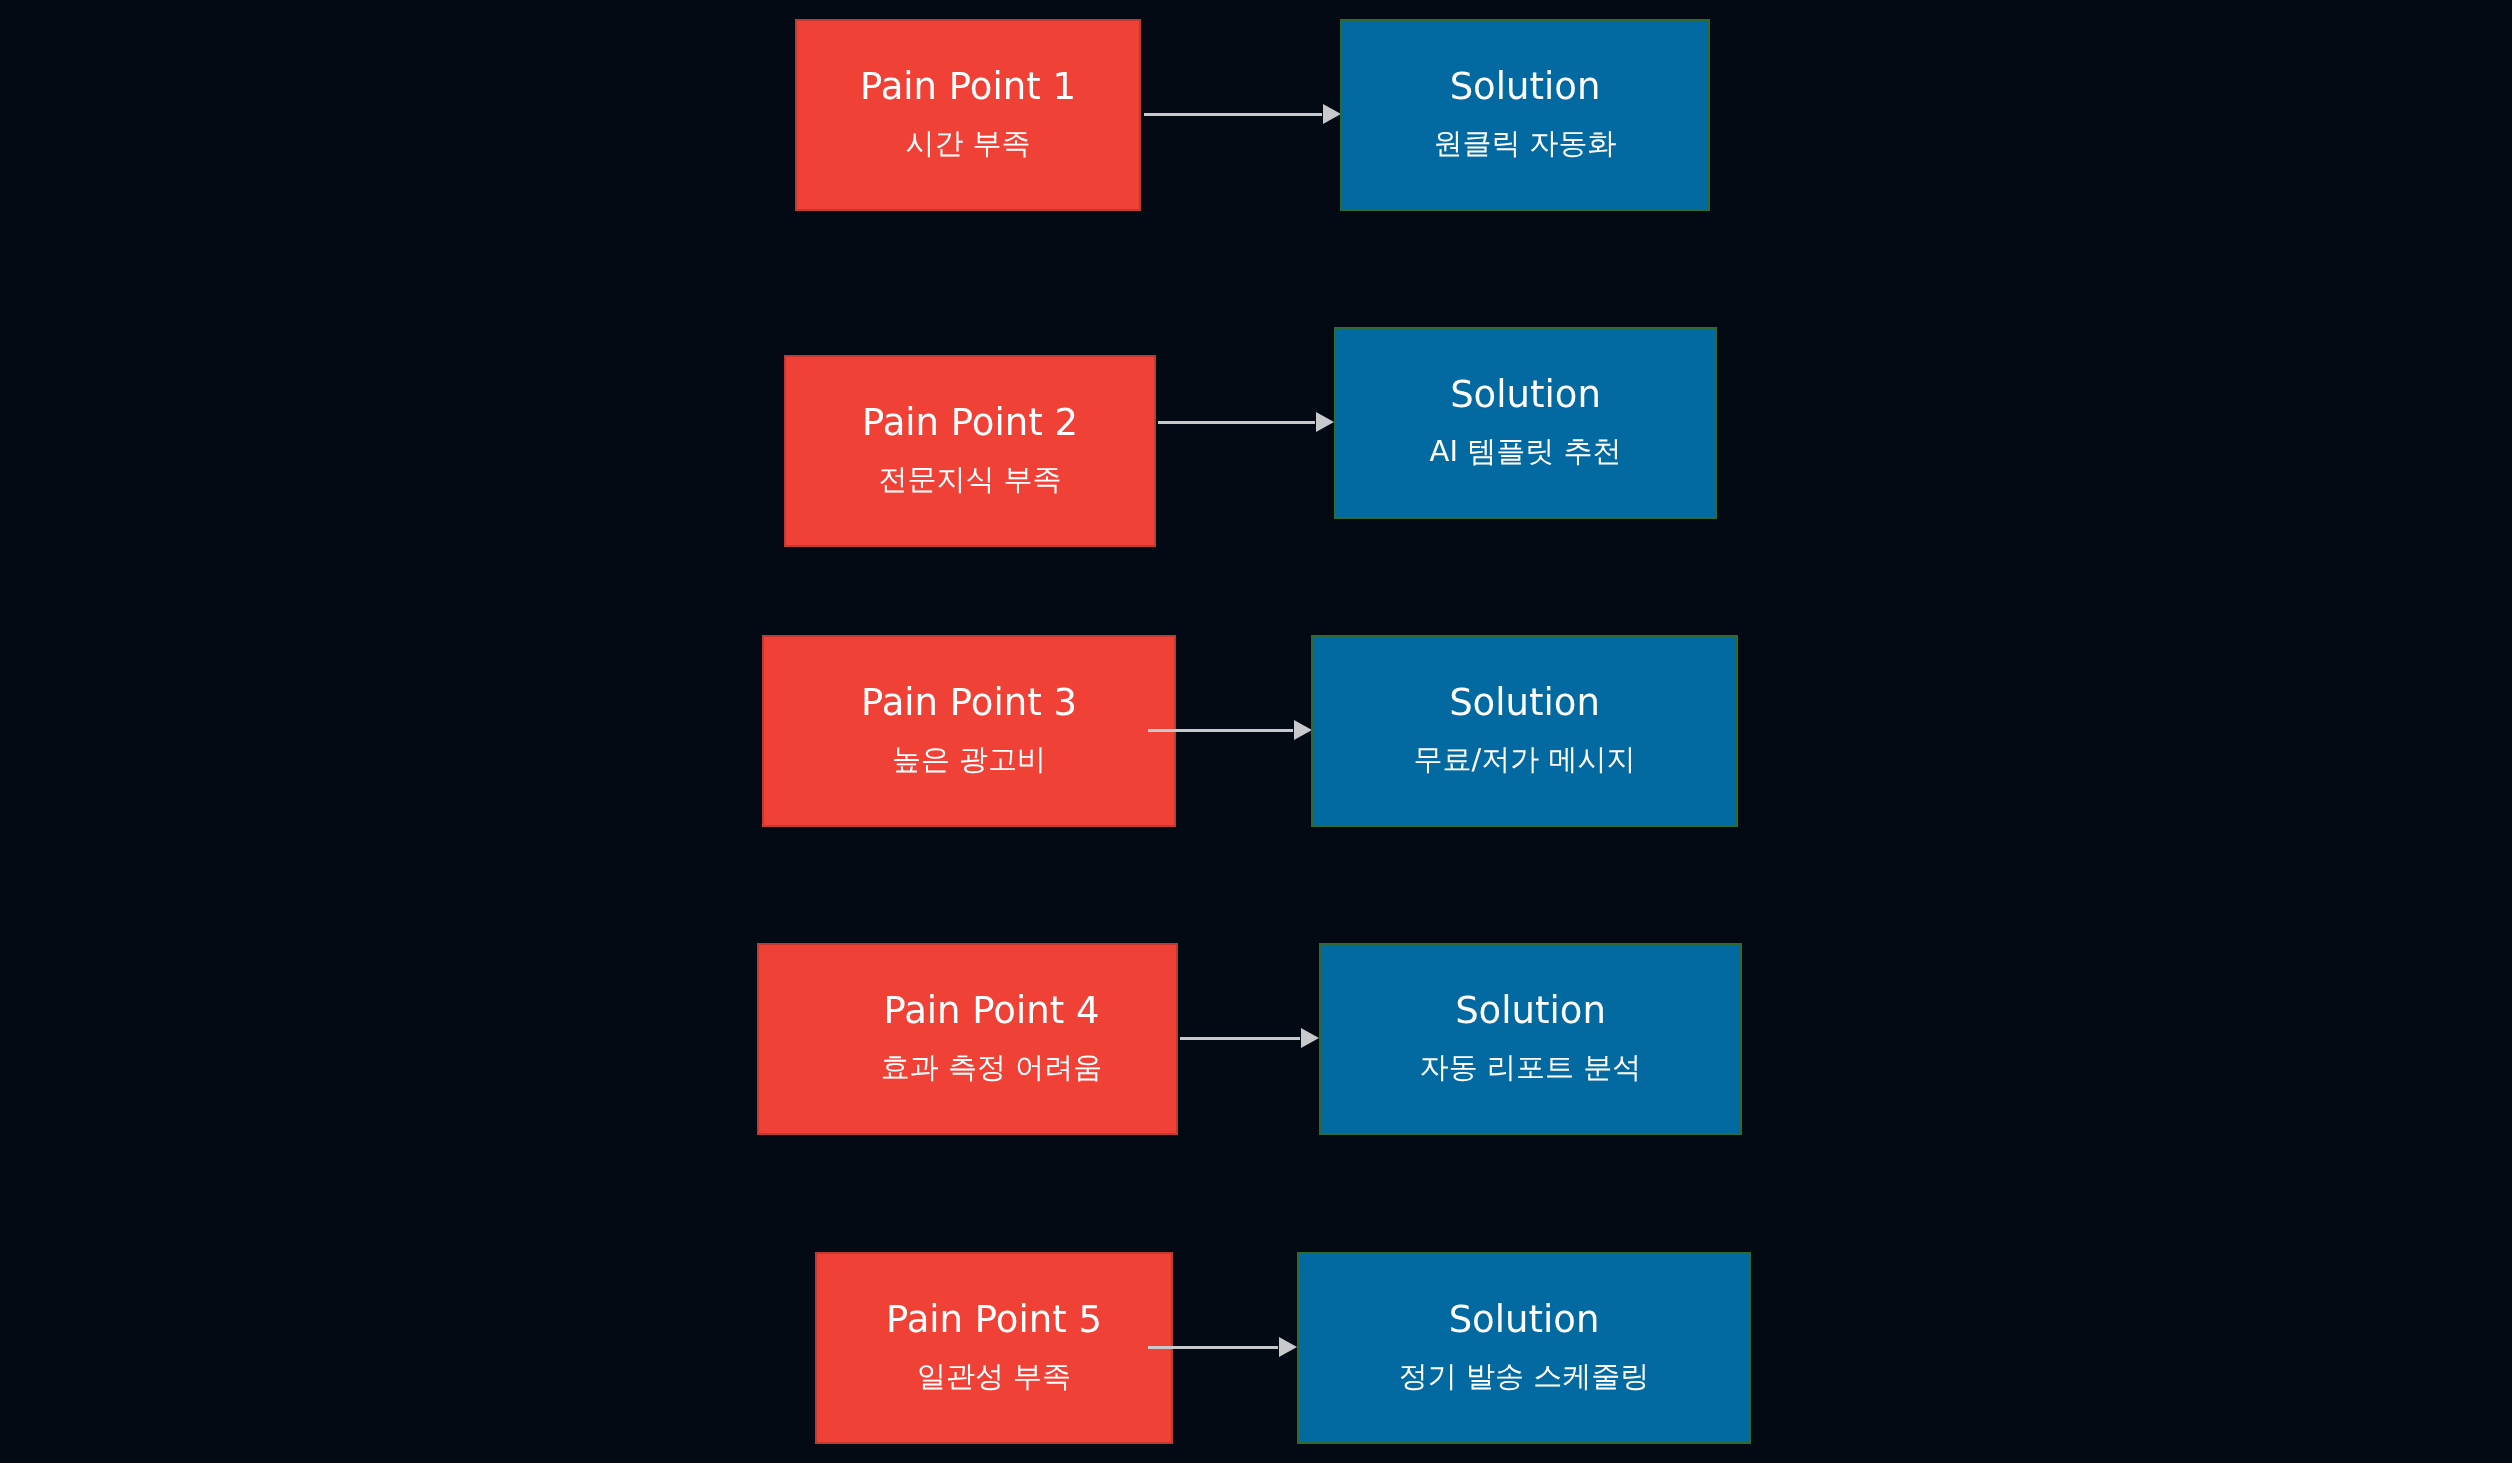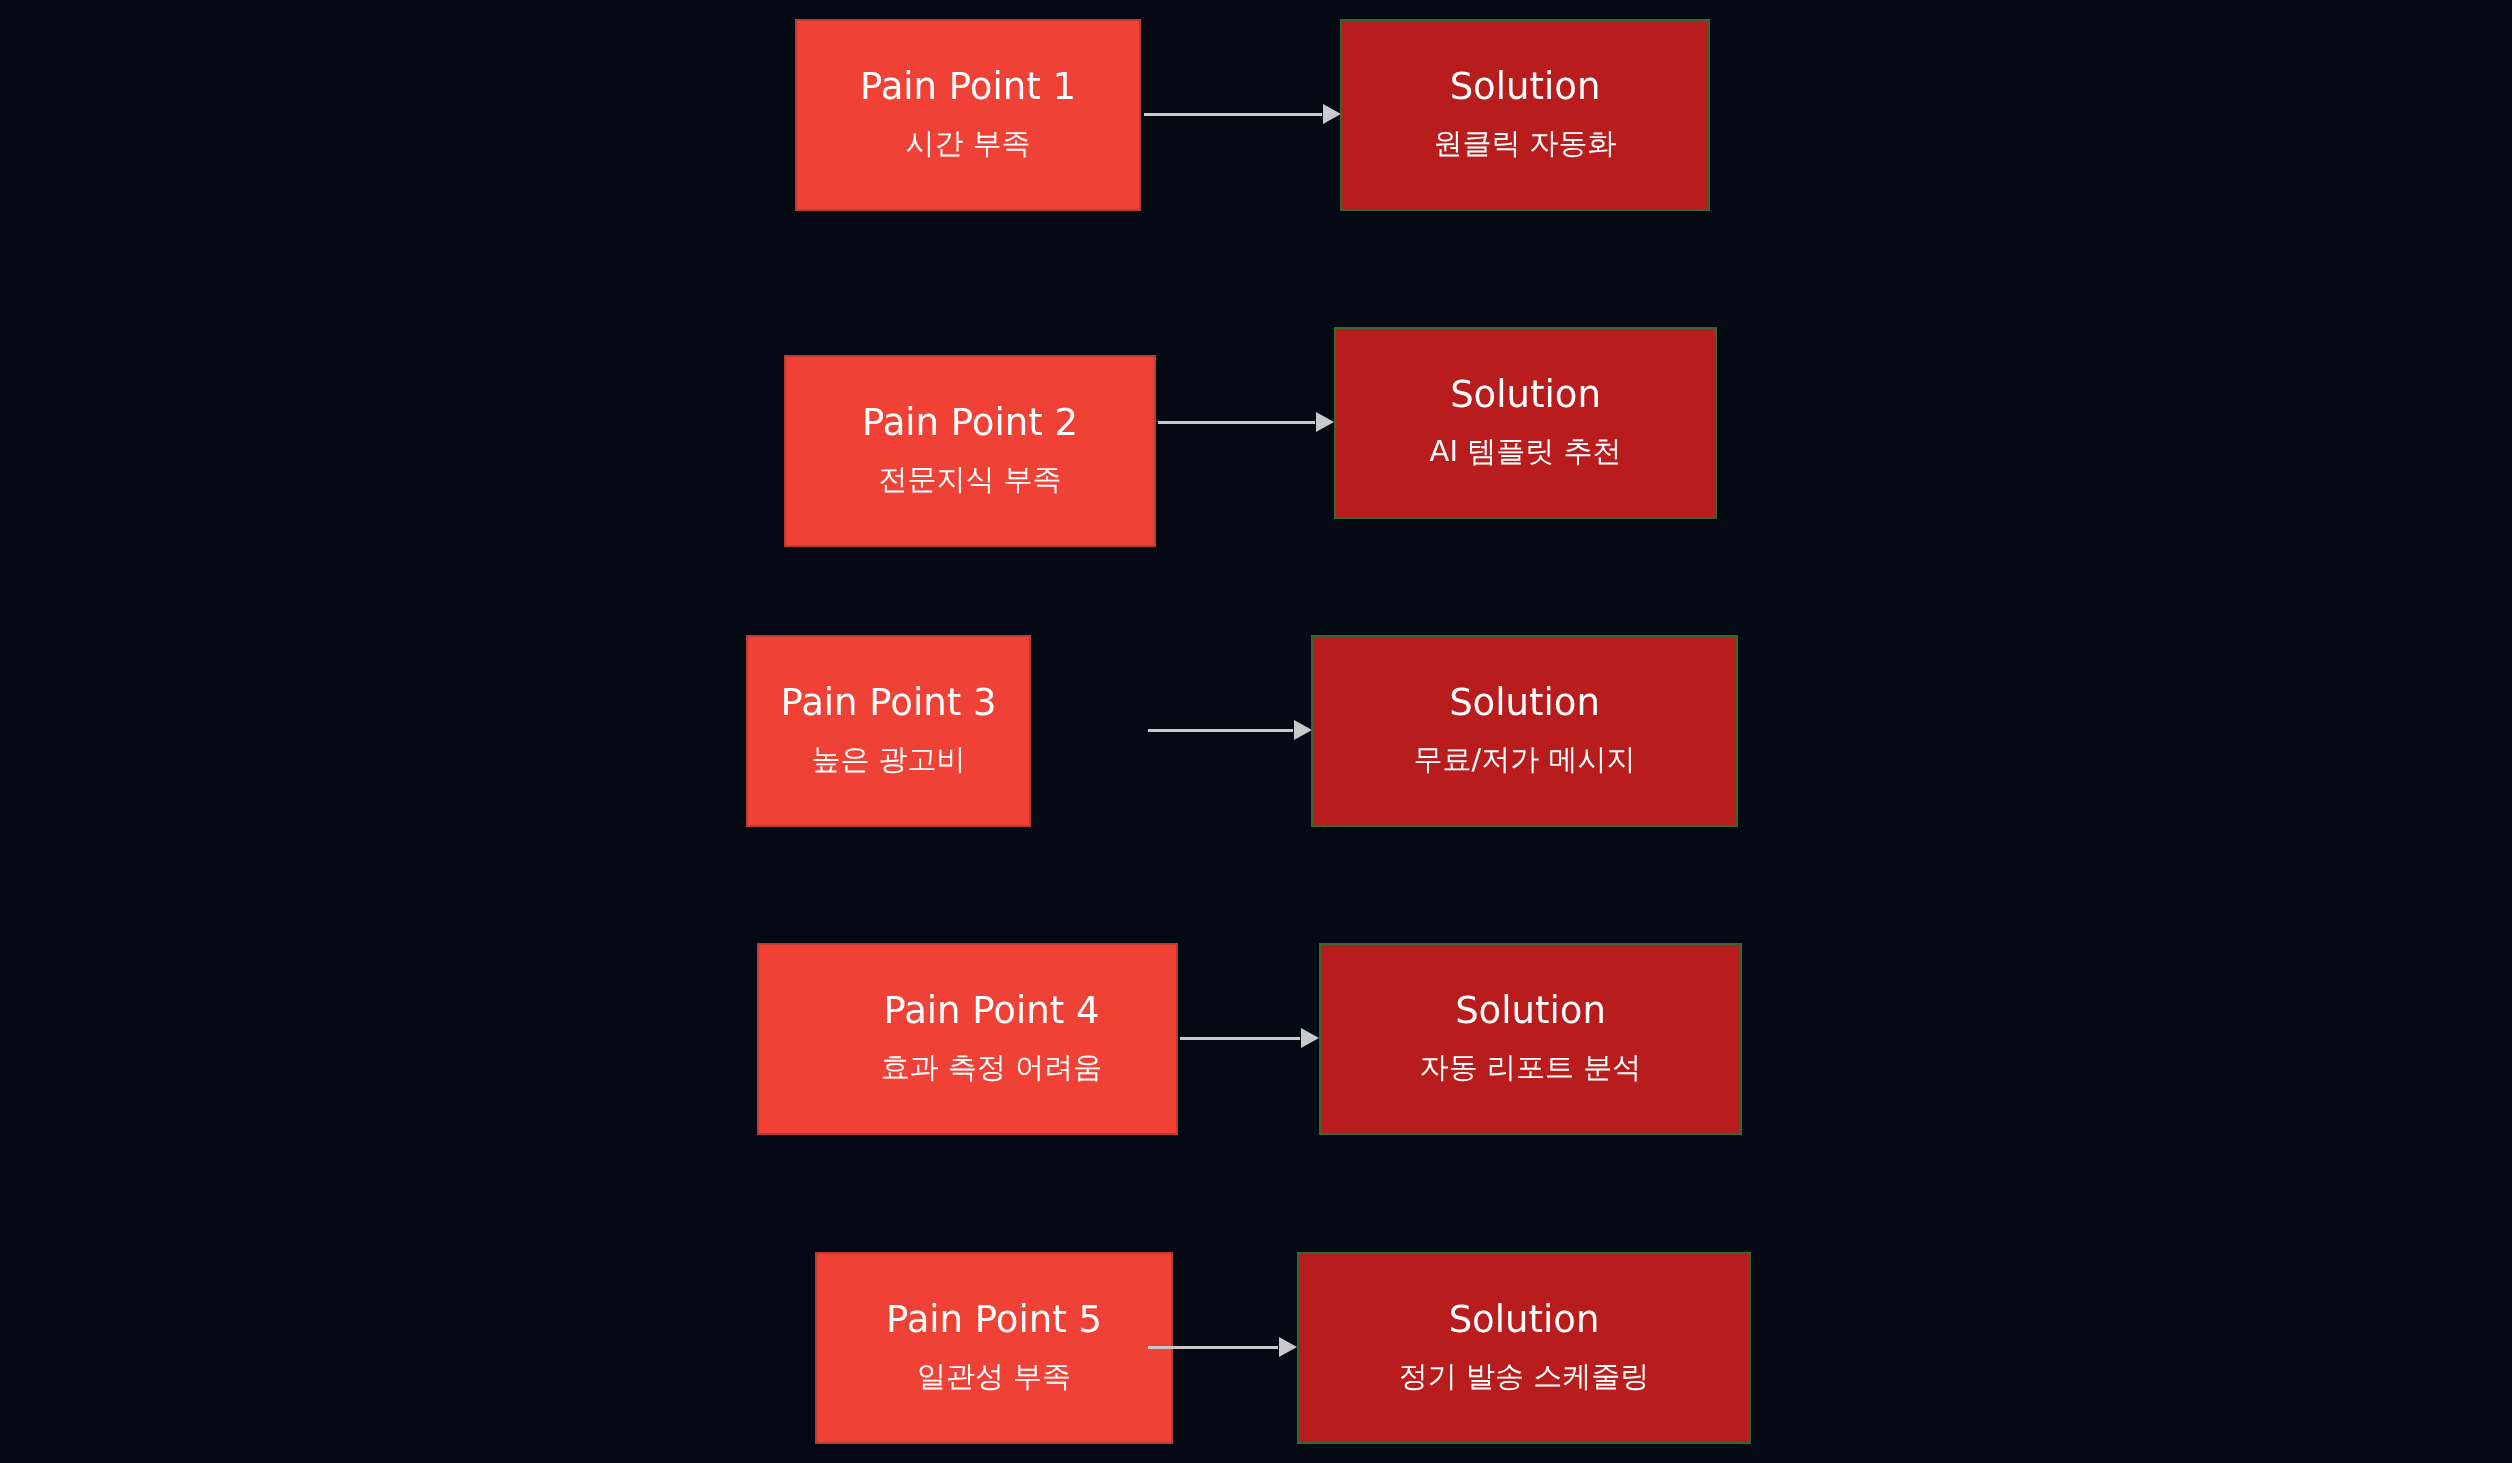--- a/index.html
+++ b/index.html
@@ -34,21 +34,21 @@
   .box .subtitle {
     font-size: 29px;
     line-height: 57px;
     white-space: nowrap;
   }
   .pain {
     background: #F04137;
     border: 2.8px solid #C13A31;
   }
   .solution {
-    background: #b91c1c;
+    background: #0369a1;
     border: 2.8px solid #2E6B33;
   }
   .arrow {
     position: absolute;
     height: 0;
     border-top: 3.7px solid #C8C9CD;
   }
   .arrow::after {
     content: "";
     position: absolute;
@@ -63,21 +63,21 @@
 
   
   .r1 .pain     { left: 795px;  top: 18.5px;   width: 346px; }
   .r1 .solution { left: 1340px; top: 18.5px;   width: 370px; }
   .r1 .arrow    { left: 1144px; top: 113px;  width: 178px; }
 
   .r2 .pain     { left: 784px;  top: 327px;  width: 372px; margin-top: 28px; }
   .r2 .solution { left: 1334px; top: 327px;  width: 383px; }
   .r2 .arrow    { left: 1158px; top: 421px;  width: 157px; }
 
-  .r3 .pain     { left: 746px;  top: 635px;  width: 285px; }
+  .r3 .pain     { left: 762px;  top: 635px;  width: 414px; }
   .r3 .solution { left: 1311px; top: 635px;  width: 427px; }
   .r3 .arrow    { left: 1148px; top: 729px;  width: 145px; }
 
   .r4 .pain     { left: 757px;  top: 943px; width: 421px; padding-left: 48px; }
   .r4 .solution { left: 1319px; top: 943px; width: 423px; }
   .r4 .arrow    { left: 1180px; top: 1037px; width: 120px; }
 
   .r5 .pain     { left: 787px;  top: 1252px; width: 358px; margin-left: 28px; }
   .r5 .solution { left: 1297px; top: 1252px; width: 454px; }
   .r5 .arrow    { left: 1148px; top: 1346px; width: 130px; }

